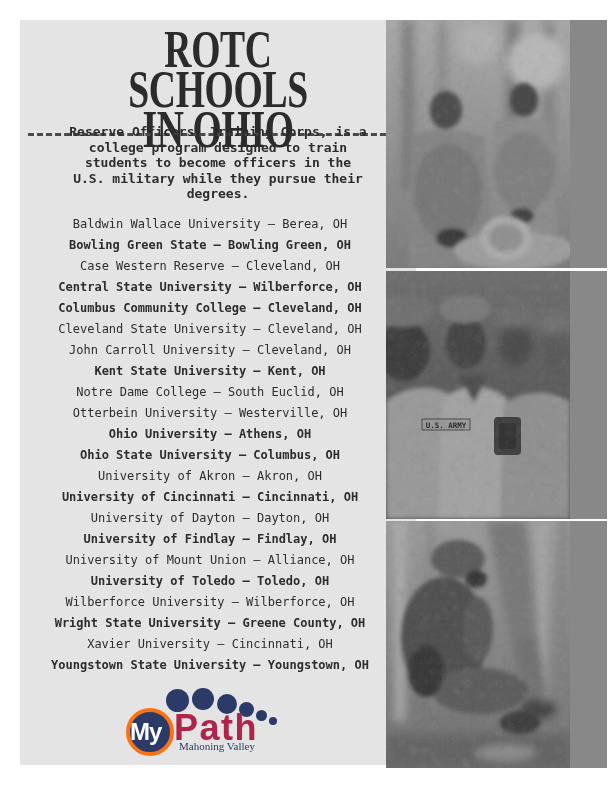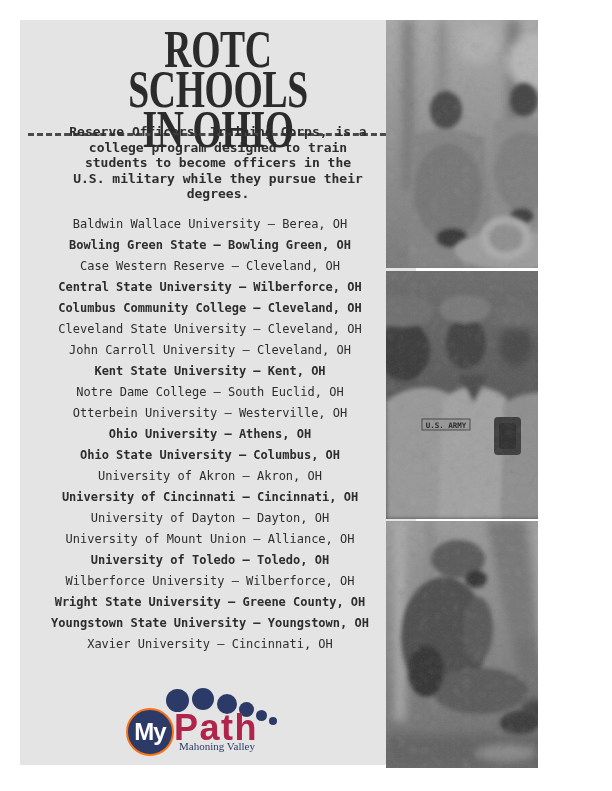--- a/index.html
+++ b/index.html
@@ -49,39 +49,39 @@
   .dot{position:absolute;border-radius:50%;background:var(--navy);}
   .d1{left:146px;top:1px;width:23px;height:23px;}
   .d2{left:172px;top:0px;width:22px;height:22px;}
   .d3{left:197px;top:6px;width:20px;height:20px;}
   .d4{left:219px;top:14px;width:15px;height:15px;}
   .d5{left:236px;top:22px;width:11px;height:11px;}
   .d6{left:249px;top:29px;width:8px;height:8px;}
   .logo-circle{
     position:absolute;left:106px;top:20px;width:48px;height:48px;
     border-radius:50%;background:var(--navy);
-    border:2px solid #f97316;box-sizing:border-box;
-    display:flex;align-items:center;justify-content:center;z-index:2;
+    border:4px solid #f97316;box-sizing:border-box;
+    display:flex;align-items:center;z-index:2;
   }
   .logo-my{
     color:#ffffff;font-family:"Liberation Sans",sans-serif;
     font-weight:bold;font-size:24px;letter-spacing:-1px;
   }
   .logo-path{
     position:absolute;left:154px;top:22px;z-index:2;
     color:var(--red);font-family:"Liberation Sans",sans-serif;
     font-weight:bold;font-size:36px;line-height:36px;letter-spacing:1.5px;
   }
   .logo-tagline{
     position:absolute;left:142px;top:53px;width:110px;text-align:center;z-index:2;
     color:var(--navy);font-family:"Liberation Serif",serif;font-size:11px;line-height:11px;
   }
   
   .photos{position:absolute;left:386px;top:20px;width:184px;}
-  .photo{width:152px;overflow:hidden;background:#888;}
+  .photo{width:221px;overflow:hidden;background:#888;}
   .p1{height:248px;margin-bottom:3px;}
   .p2{height:248px;margin-bottom:2px;}
   .p3{height:247px;}
   .photo svg{display:block;}
 </style>
 </head>
 <body>
 
 <svg width="0" height="0" style="position:absolute" aria-hidden="true">
   <defs>
@@ -141,26 +141,27 @@
       <div class="school-line">Cleveland State University – Cleveland, OH</div>
       <div class="school-line">John Carroll University – Cleveland, OH</div>
       <div class="school-line bold">Kent State University – Kent, OH</div>
       <div class="school-line">Notre Dame College – South Euclid, OH</div>
       <div class="school-line">Otterbein University – Westerville, OH</div>
       <div class="school-line bold">Ohio University – Athens, OH</div>
       <div class="school-line bold">Ohio State University – Columbus, OH</div>
       <div class="school-line">University of Akron – Akron, OH</div>
       <div class="school-line bold">University of Cincinnati – Cincinnati, OH</div>
       <div class="school-line">University of Dayton – Dayton, OH</div>
+      <div class="school-line bold">University of Findlay – Findlay, OH</div>
       <div class="school-line">University of Mount Union – Alliance, OH</div>
       <div class="school-line bold">University of Toledo – Toledo, OH</div>
       <div class="school-line">Wilberforce University – Wilberforce, OH</div>
       <div class="school-line bold">Wright State University – Greene County, OH</div>
+      <div class="school-line">Xavier University – Cincinnati, OH</div>
       <div class="school-line bold">Youngstown State University – Youngstown, OH</div>
-      <div class="school-line">Xavier University – Cincinnati, OH</div>
     </div>
 
   <div class="logo">
     <span class="dot d1"></span>
     <span class="dot d2"></span>
     <span class="dot d3"></span>
     <span class="dot d4"></span>
     <span class="dot d5"></span>
     <span class="dot d6"></span>
     <div class="logo-circle">

